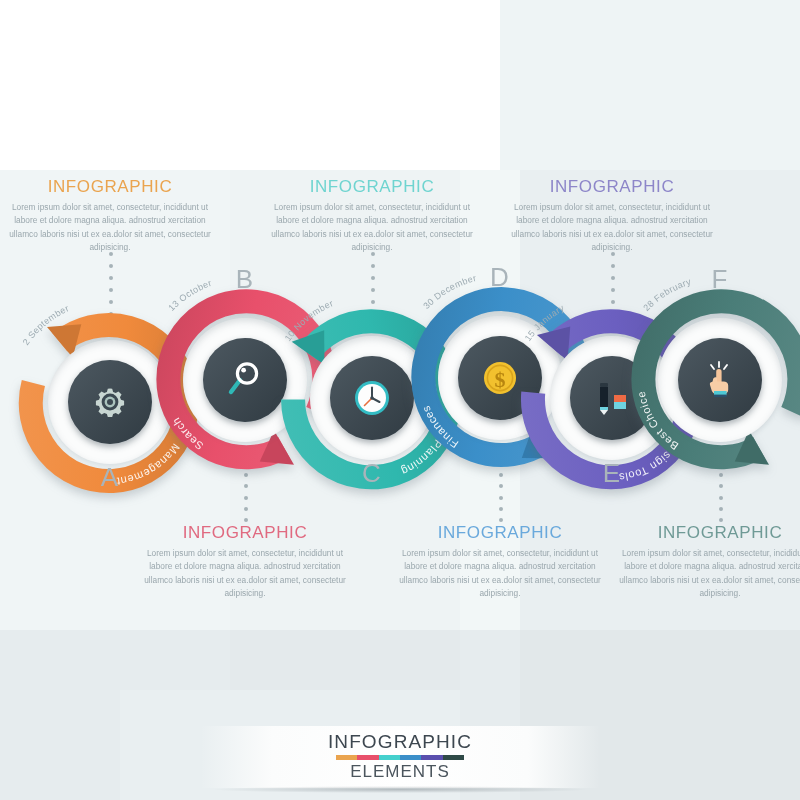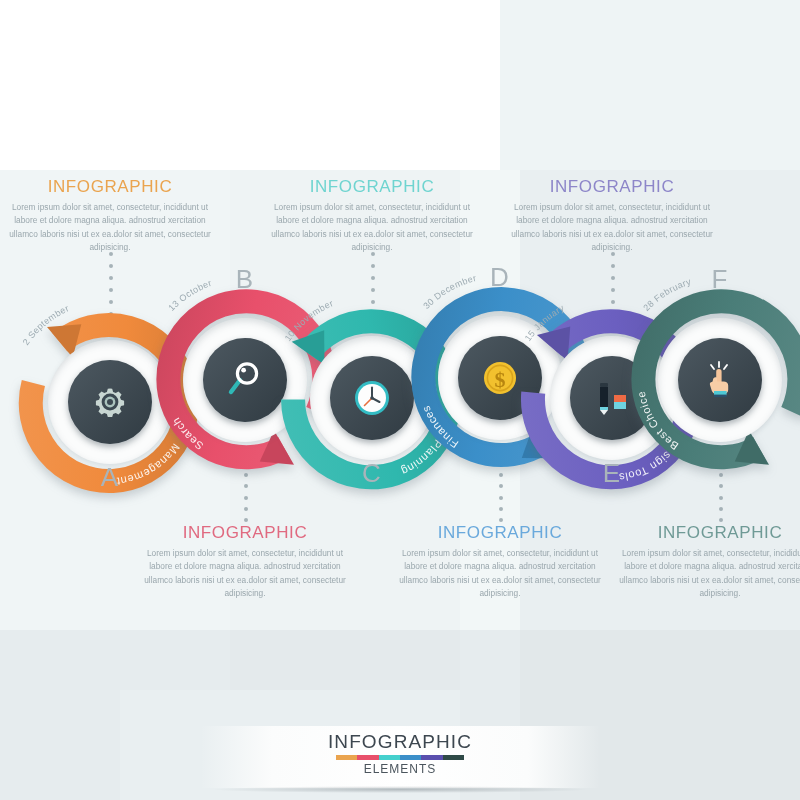--- a/index.html
+++ b/index.html
@@ -70,21 +70,21 @@
   .date-svg text{font-family:"Liberation Sans",sans-serif;font-size:9px;
             fill:#9dabb2;letter-spacing:.4px;}
 
   
   .footer-band{position:absolute;left:200px;top:726px;width:400px;height:62px;
      background:linear-gradient(90deg,rgba(255,255,255,0) 0%,#fbfcfc 18%,#ffffff 50%,#fbfcfc 82%,rgba(255,255,255,0) 100%);}
   .footer-band .f1{font-size:19px;color:#3d4750;letter-spacing:1.1px;text-align:center;
      margin-top:6px;line-height:1;}
   .footer-bar{margin:4px auto 0;width:128px;height:5px;display:flex;}
   .footer-bar span{flex:1;height:100%;}
-  .footer-band .f2{font-size:12px;color:#4b555d;letter-spacing:1px;text-align:center;
+  .footer-band .f2{font-size:17px;color:#4b555d;letter-spacing:1px;text-align:center;
      margin-top:3px;line-height:1;}
   .footer-shadow{position:absolute;left:215px;top:786px;width:370px;height:7px;
      background:radial-gradient(ellipse at center,rgba(60,72,80,.30) 0%,rgba(60,72,80,0) 72%);}
 </style>
 </head>
 <body>
 
 <div id="stage">
 
   <div class="bg-base"></div>

